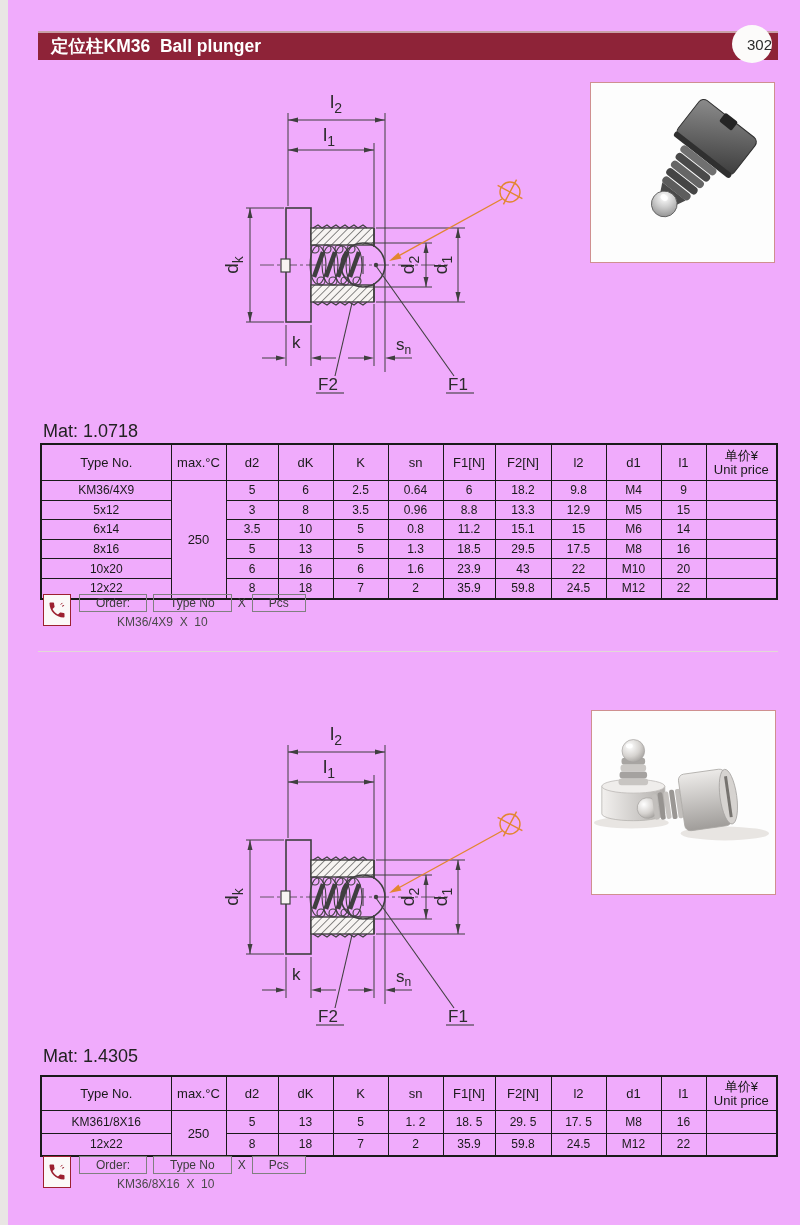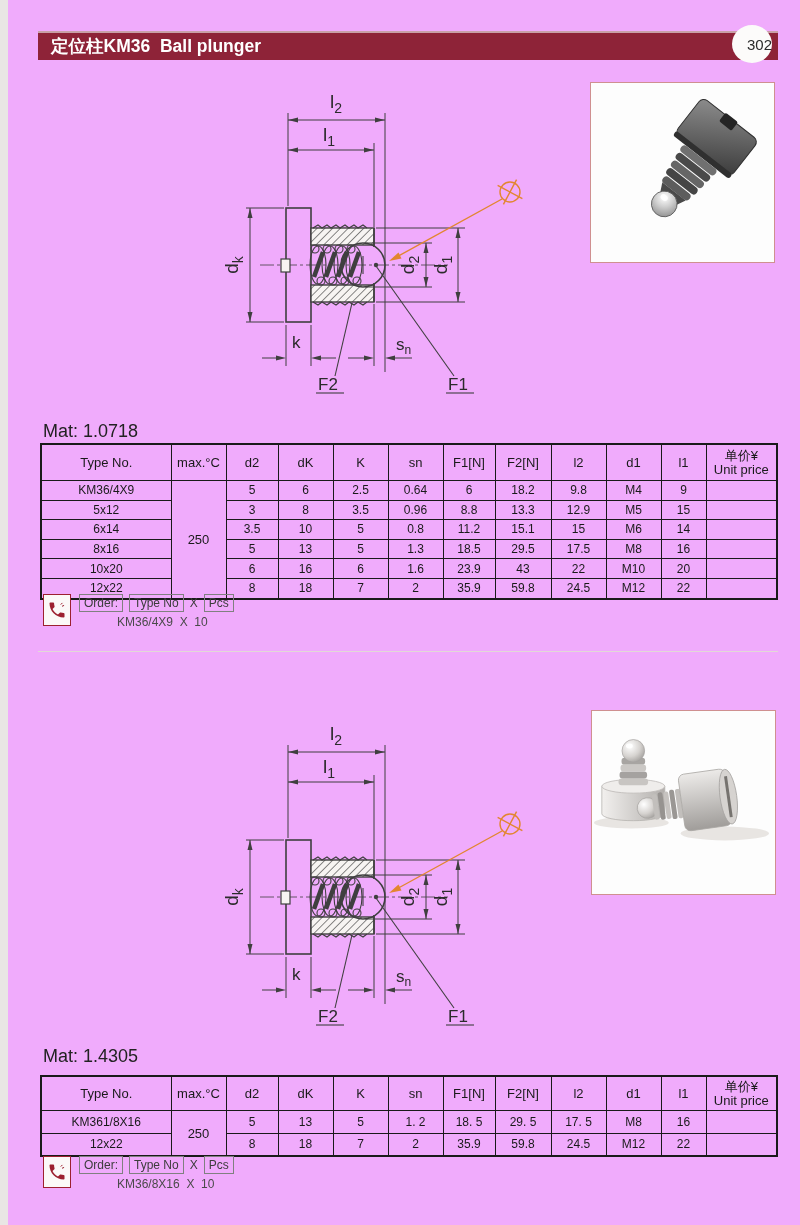--- a/index.html
+++ b/index.html
@@ -27,21 +27,21 @@
   .t1 thead th{height:35px;} .t1 tbody td{height:18.6px;}
   .t2 thead th{height:33px;} .t2 tbody td{height:21.5px;}
   th.price{font-size:12px;line-height:14px;}
   td.maxc{font-size:13px;}
   
   .order{position:absolute;display:flex;align-items:flex-start;}
   .phone-box{width:28px;height:32px;border:1.2px solid #9c2030;box-sizing:border-box;
        display:flex;align-items:center;justify-content:center;background:#fbf9f8;}
   .order-right{margin-left:8px;}
   .order-row{display:flex;align-items:center;gap:6px;}
-  .obox{border:1px solid #808080;color:#3d3d3d;font-size:12px;padding:0 4px;height:16px;
+  .obox{border:1px solid #808080;color:#3d3d3d;font-size:12px;padding:0 16px;height:16px;
        line-height:16px;background:transparent;}
   .ox{color:#3d3d3d;font-size:12px;}
   .order-example{margin-top:3px;padding-left:38px;font-size:12px;color:#4a4a4a;white-space:pre;}
   .sep{position:absolute;left:30px;width:740px;height:1px;background:#e3d8d6;}
   
   svg.drawing{position:absolute;left:200px;width:360px;height:330px;overflow:visible;}
   .ol{stroke:#3f3f3f;stroke-width:1.6;fill:none;}
   .thin{stroke:#3f3f3f;stroke-width:1.1;fill:none;}
   .dim{stroke:#3f3f3f;stroke-width:1;fill:none;}
   .cl{stroke:#3f3f3f;stroke-width:.8;stroke-dasharray:14 3 3 3;fill:none;}

